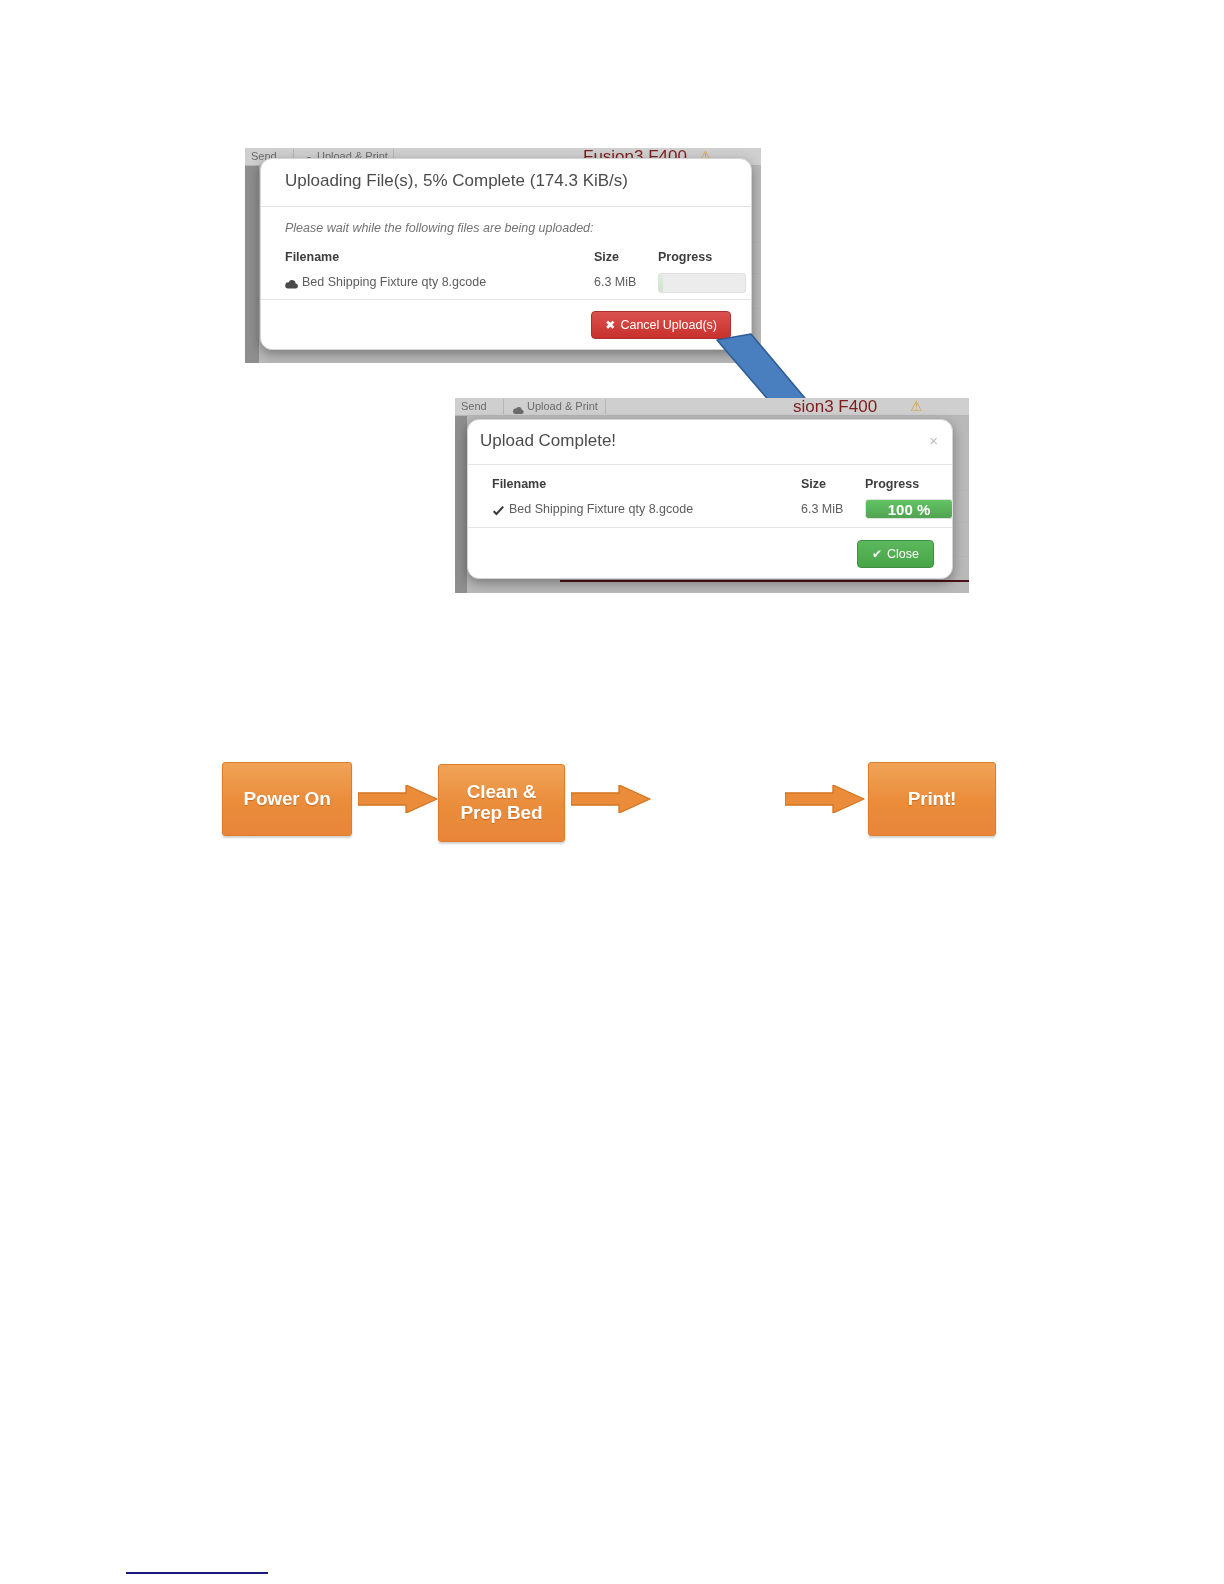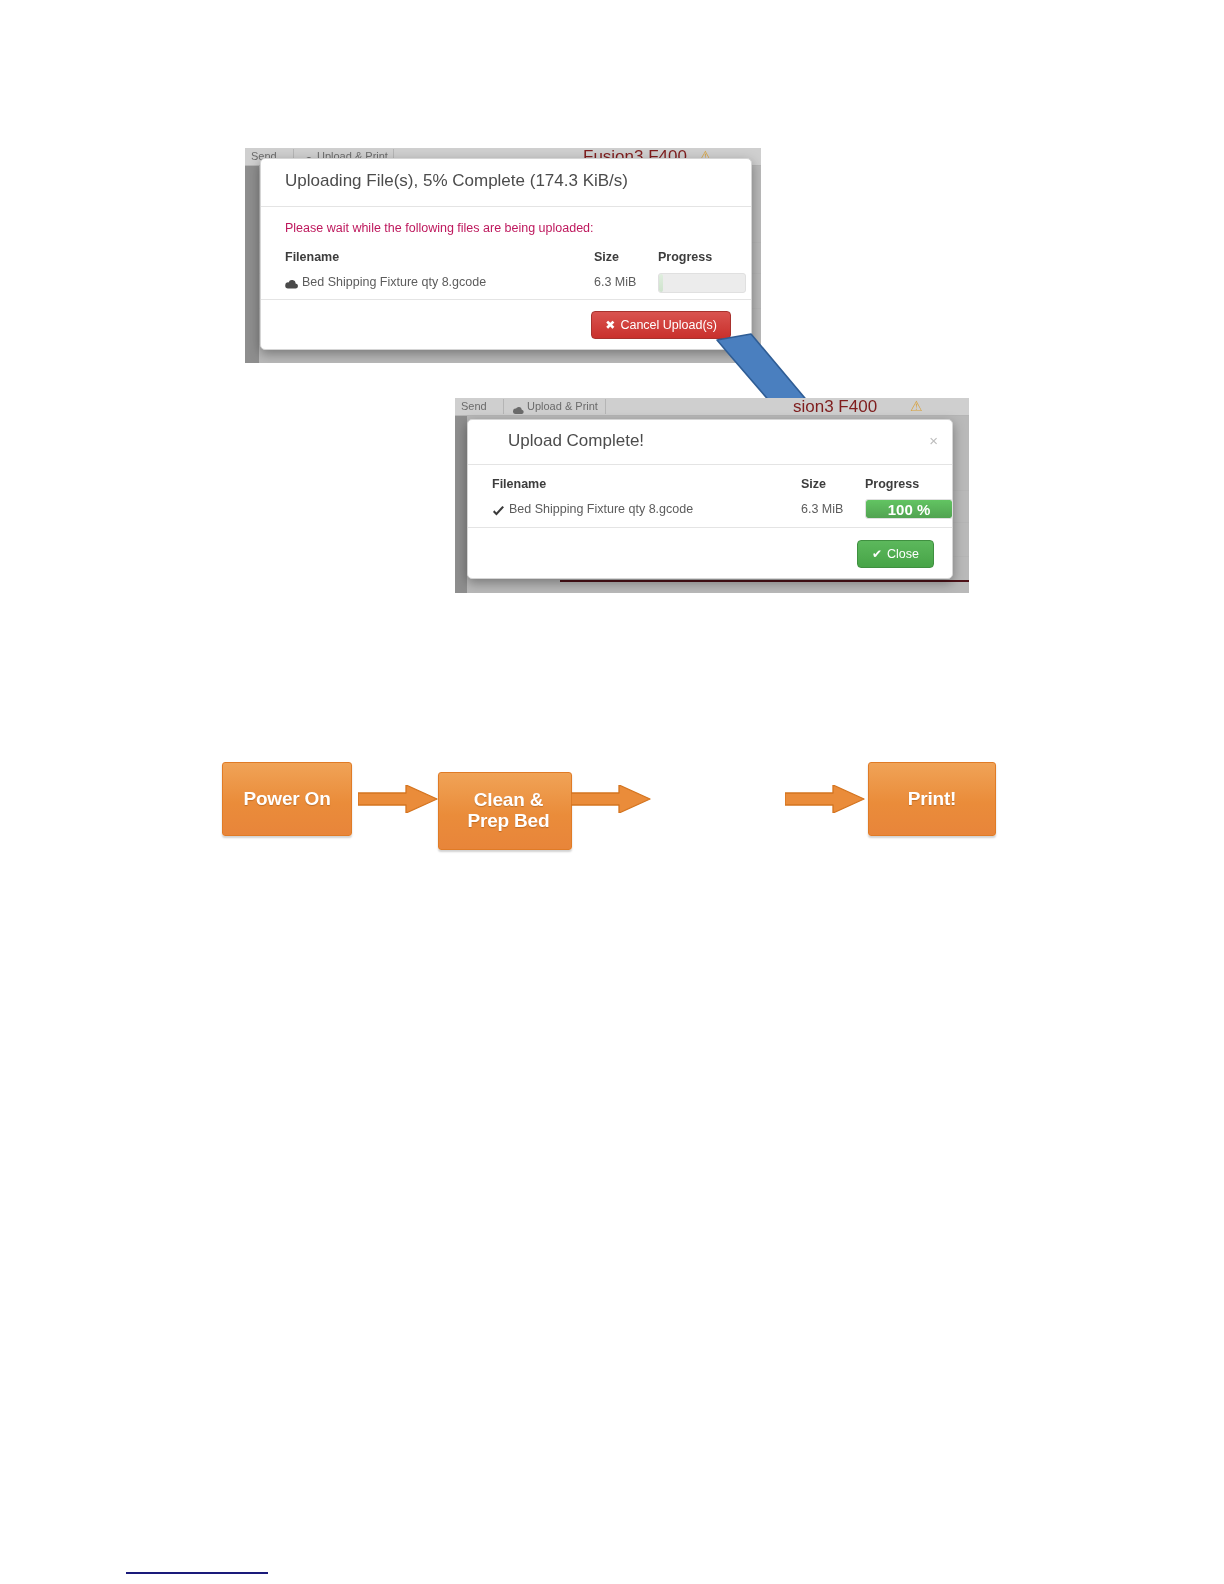--- a/index.html
+++ b/index.html
@@ -68,21 +68,21 @@
     position: absolute;
     height: 2px;
     background: #4e1118;
   }
 
   
   .modal {
     position: absolute;
     background: #ffffff;
     border: 1px solid #d5d5d5;
-    border-radius: 5px;
+    border-radius: 12px;
     box-shadow: 0 4px 12px rgba(0,0,0,.35);
   }
   .modal-head {
     position: relative;
     border-bottom: 1px solid #e4e4e4;
     display: flex;
     align-items: center;
   }
   .modal-title {
     color: #4c4c4c;
@@ -91,22 +91,23 @@
   }
   .modal-x {
     position: absolute;
     color: #bdbdbd;
     font-size: 15px;
     line-height: 1;
     cursor: pointer;
   }
   .modal-body { position: relative; }
   .hint {
-    color: #be185d;
-    white-space: nowrap;
+    color: #737373;
+    white-space: nowrap;
+    font-style: italic;
   }
   .modal-foot {
     position: relative;
     border-top: 1px solid #e4e4e4;
     display: flex;
     justify-content: flex-end;
     align-items: center;
   }
 
   .btn {
@@ -284,21 +285,21 @@
     <div class="bd-rule" style="left:12px; top:92px; width:502px;"></div>
     <div class="bd-rule" style="left:12px; top:124px; width:502px;"></div>
     <div class="bd-rule" style="left:12px; top:158px; width:502px;"></div>
 
     <div class="bd-redline" style="left:105px; top:182px; width:409px;"></div>
   </div>
 
   <div class="modal" style="left:12px; top:21px; width:484px; height:158px;">
 
     <div class="modal-head" style="height:44px;">
-      <span class="modal-title" style="position:absolute; left:40px; top:11px; font-size:17px;">Upload Complete!</span>
+      <span class="modal-title" style="position:absolute; left:12px; top:11px; font-size:17px;">Upload Complete!</span>
       <span class="modal-x" style="right:14px; top:13px;">×</span>
     </div>
 
     <div class="modal-body" style="height:62px;">
       <span style="position:absolute; left:24px; top:12px; font-size:12.5px; font-weight:bold; color:#3d3d3d;">Filename</span>
       <span style="position:absolute; left:333px; top:12px; font-size:12.5px; font-weight:bold; color:#3d3d3d;">Size</span>
       <span style="position:absolute; left:397px; top:12px; font-size:12.5px; font-weight:bold; color:#3d3d3d;">Progress</span>
 
       <div style="position:absolute; left:24px; top:36px; right:0; height:22px;">
         <span style="position:absolute; left:0; top:2px;">
@@ -328,21 +329,21 @@
   <div class="flow-box" style="left:0px; top:2px; width:128px; height:72px;">
     <span style="white-space:pre-line;">Power On</span>
   </div>
 
   <div class="flow-arrow" style="left:136px; top:25px; width:80px; height:28px;">
     <svg width="80" height="28" viewBox="0 0 80 28">
       <polygon points="0,8 48,8 48,0 79,14 48,28 48,20 0,20" fill="#ea8c3a" stroke="#d4741f" stroke-width="1.3" stroke-linejoin="round"></polygon>
     </svg>
   </div>
 
-  <div class="flow-box" style="left:216px; top:12px; width:125px; height:76px;padding-left:7px;">
+  <div class="flow-box" style="left:216px; top:4px; width:125px; height:76px;">
     <span style="white-space:pre-line;">Clean &amp;
 Prep Bed</span>
   </div>
 
   <div class="flow-arrow" style="left:349px; top:25px; width:80px; height:28px;">
     <svg width="80" height="28" viewBox="0 0 80 28">
       <polygon points="0,8 48,8 48,0 79,14 48,28 48,20 0,20" fill="#ea8c3a" stroke="#d4741f" stroke-width="1.3" stroke-linejoin="round"></polygon>
     </svg>
   </div>
 

